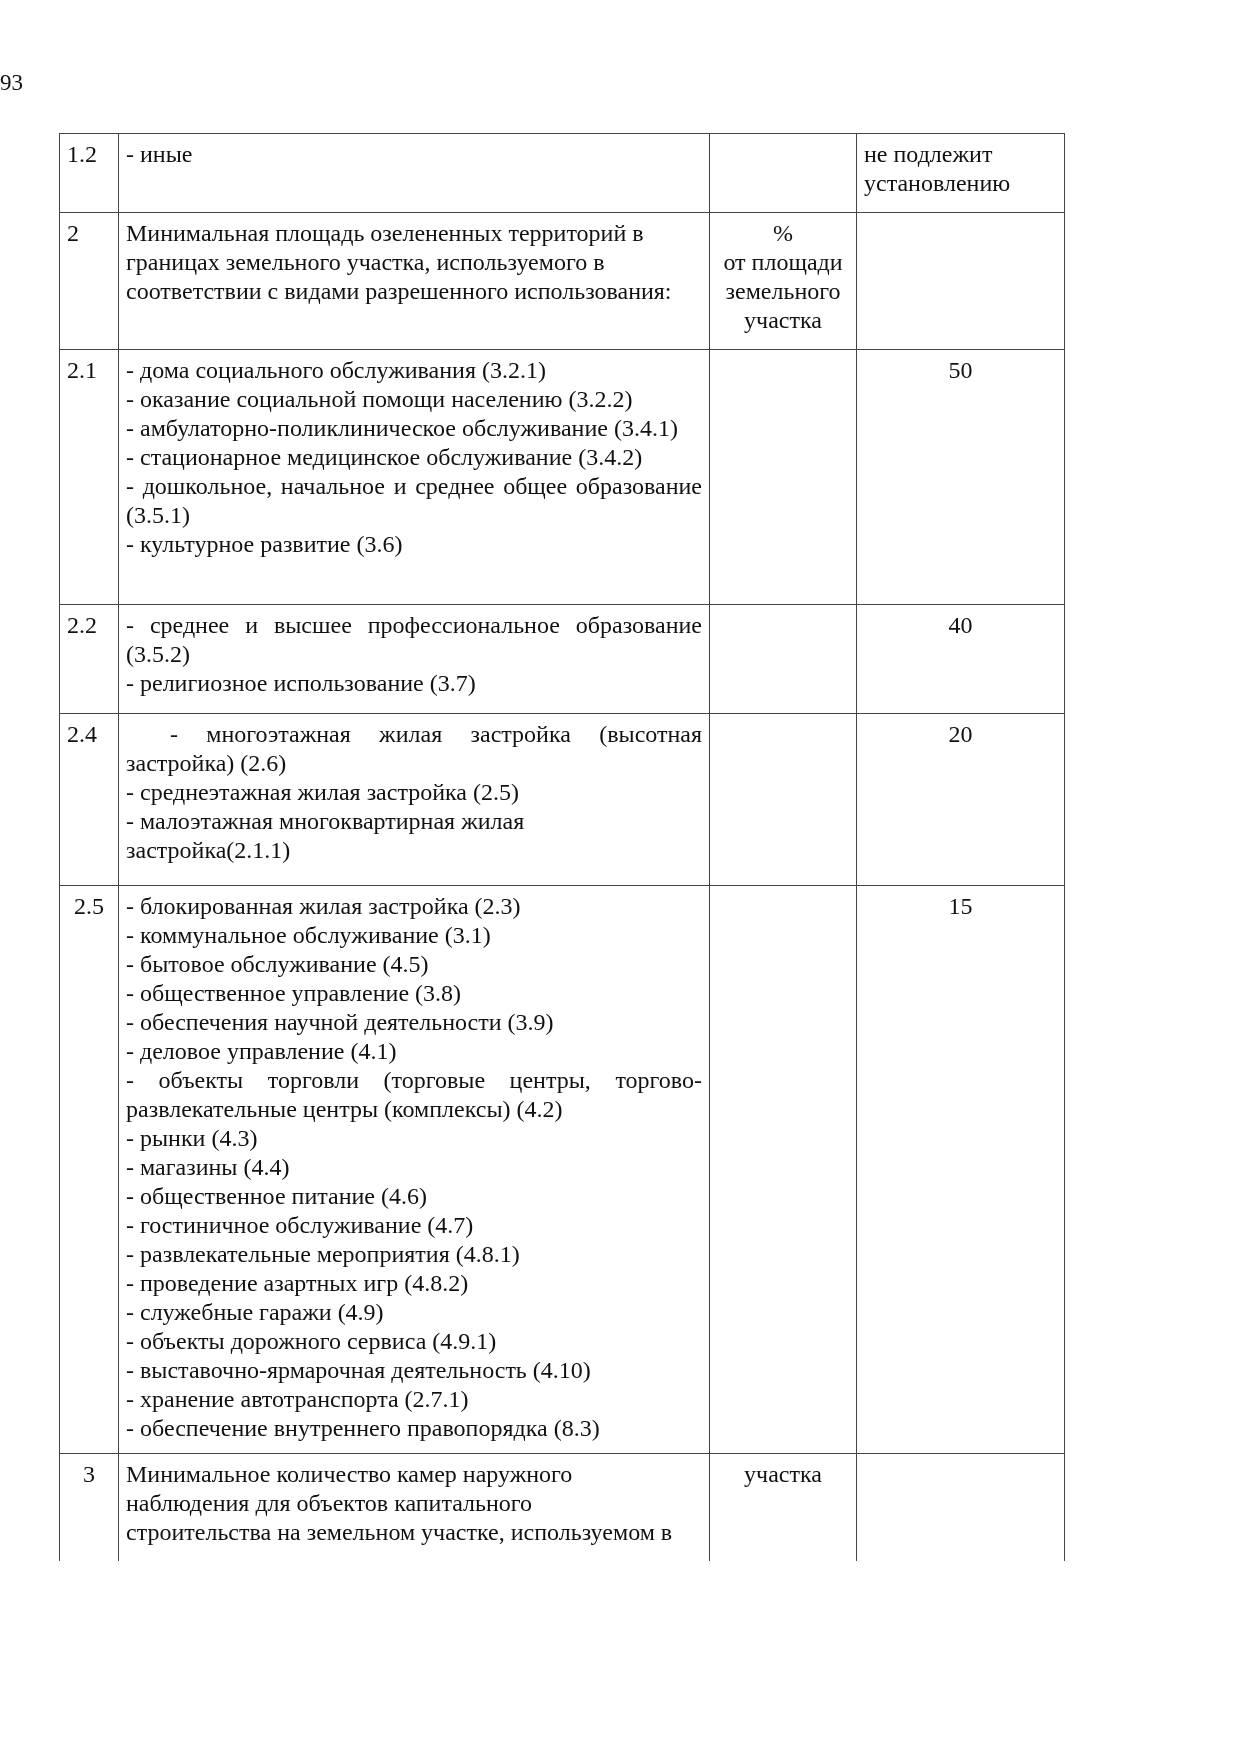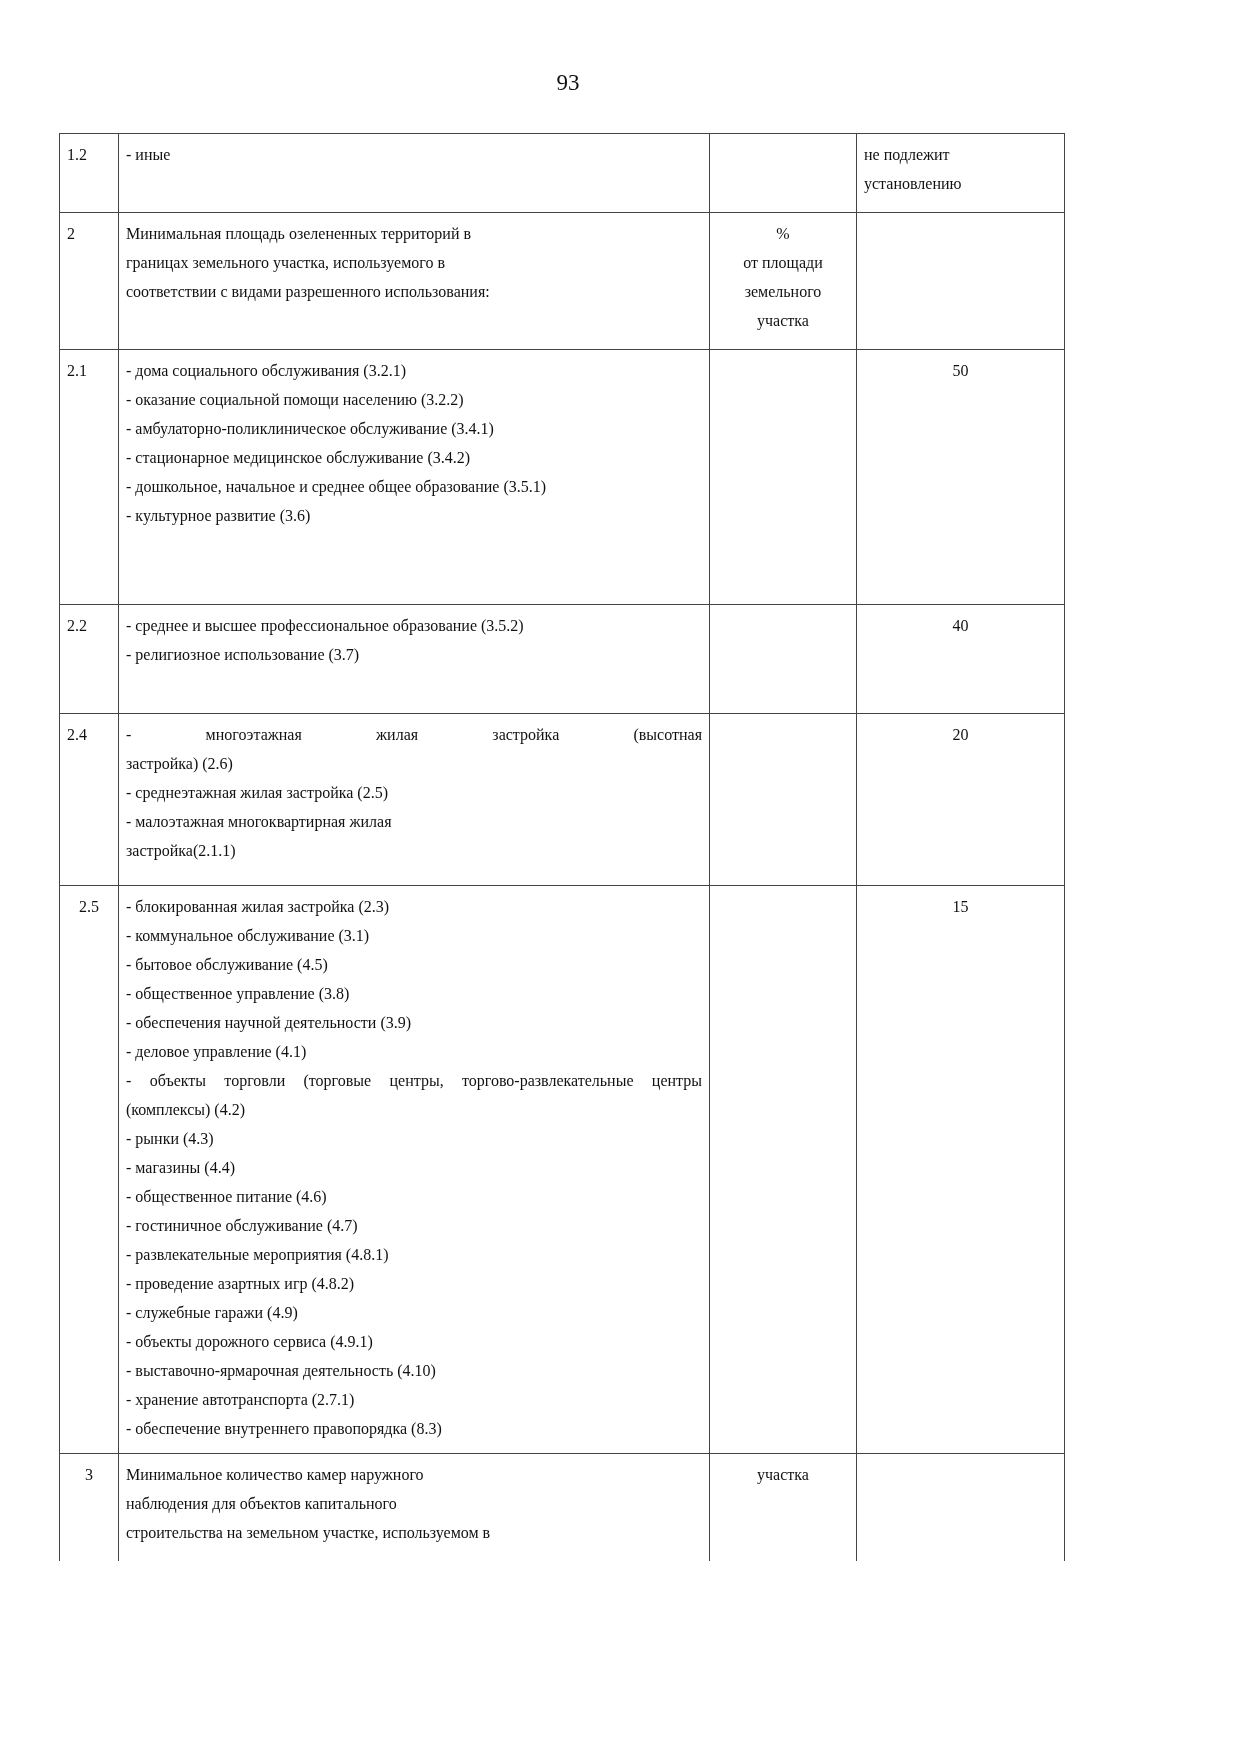--- a/index.html
+++ b/index.html
@@ -3,42 +3,42 @@
 <meta charset="utf-8">
 <style>
   html, body { margin: 0; padding: 0; background: #ffffff; }
   body {
     width: 1240px; height: 1754px; position: relative; overflow: hidden;
     font-family: "Liberation Serif", "DejaVu Serif", serif;
     color: #111111;
   }
   .page-number {
     position: absolute; top: 70px; left: 0; width: 1136px;
-    text-align: center; font-size: 23px;
+    text-align: left; font-size: 23px;
   }
   table.doc {
     position: absolute; left: 59px; top: 133px;
     width: 1005px; border-collapse: collapse; table-layout: fixed;
-    font-size: 16px; line-height: 29px;
+    font-size: 24px; line-height: 29px;
   }
   table.doc td {
     border: 1.5px solid #444444;
     vertical-align: top;
     padding: 6px 7px 8px 7px;
   }
   col.c-num { width: 59px; }
   col.c-desc { width: 591px; }
   col.c-unit { width: 147px; }
   col.c-val { width: 208px; }
   td.num { padding-left: 4px; }
   td.num.center { text-align: center; }
   td.unit { text-align: center; }
   td.val-center { text-align: center; margin-left: 13px; }
   td.desc .item { display: block; text-align: justify; text-align-last: left; }
-  .justify-line { text-align: justify; text-align-last: justify; display: block; }
+  .justify-line { text-align: justify; text-align-last: justify; display: block; margin-left: 44px; }
   tr.cut td { border-bottom: none; }
   tr.r12 td { height: 64px; }
   tr.r2 td { height: 122px; }
   tr.r21 td { height: 240px; }
   tr.r22 td { height: 94px; }
   tr.r23 td { height: 35px; }
   tr.r24 td { height: 157px; }
   tr.r25 td { height: 553px; }
   tr.r3 td { height: 93px; }
 </style>

